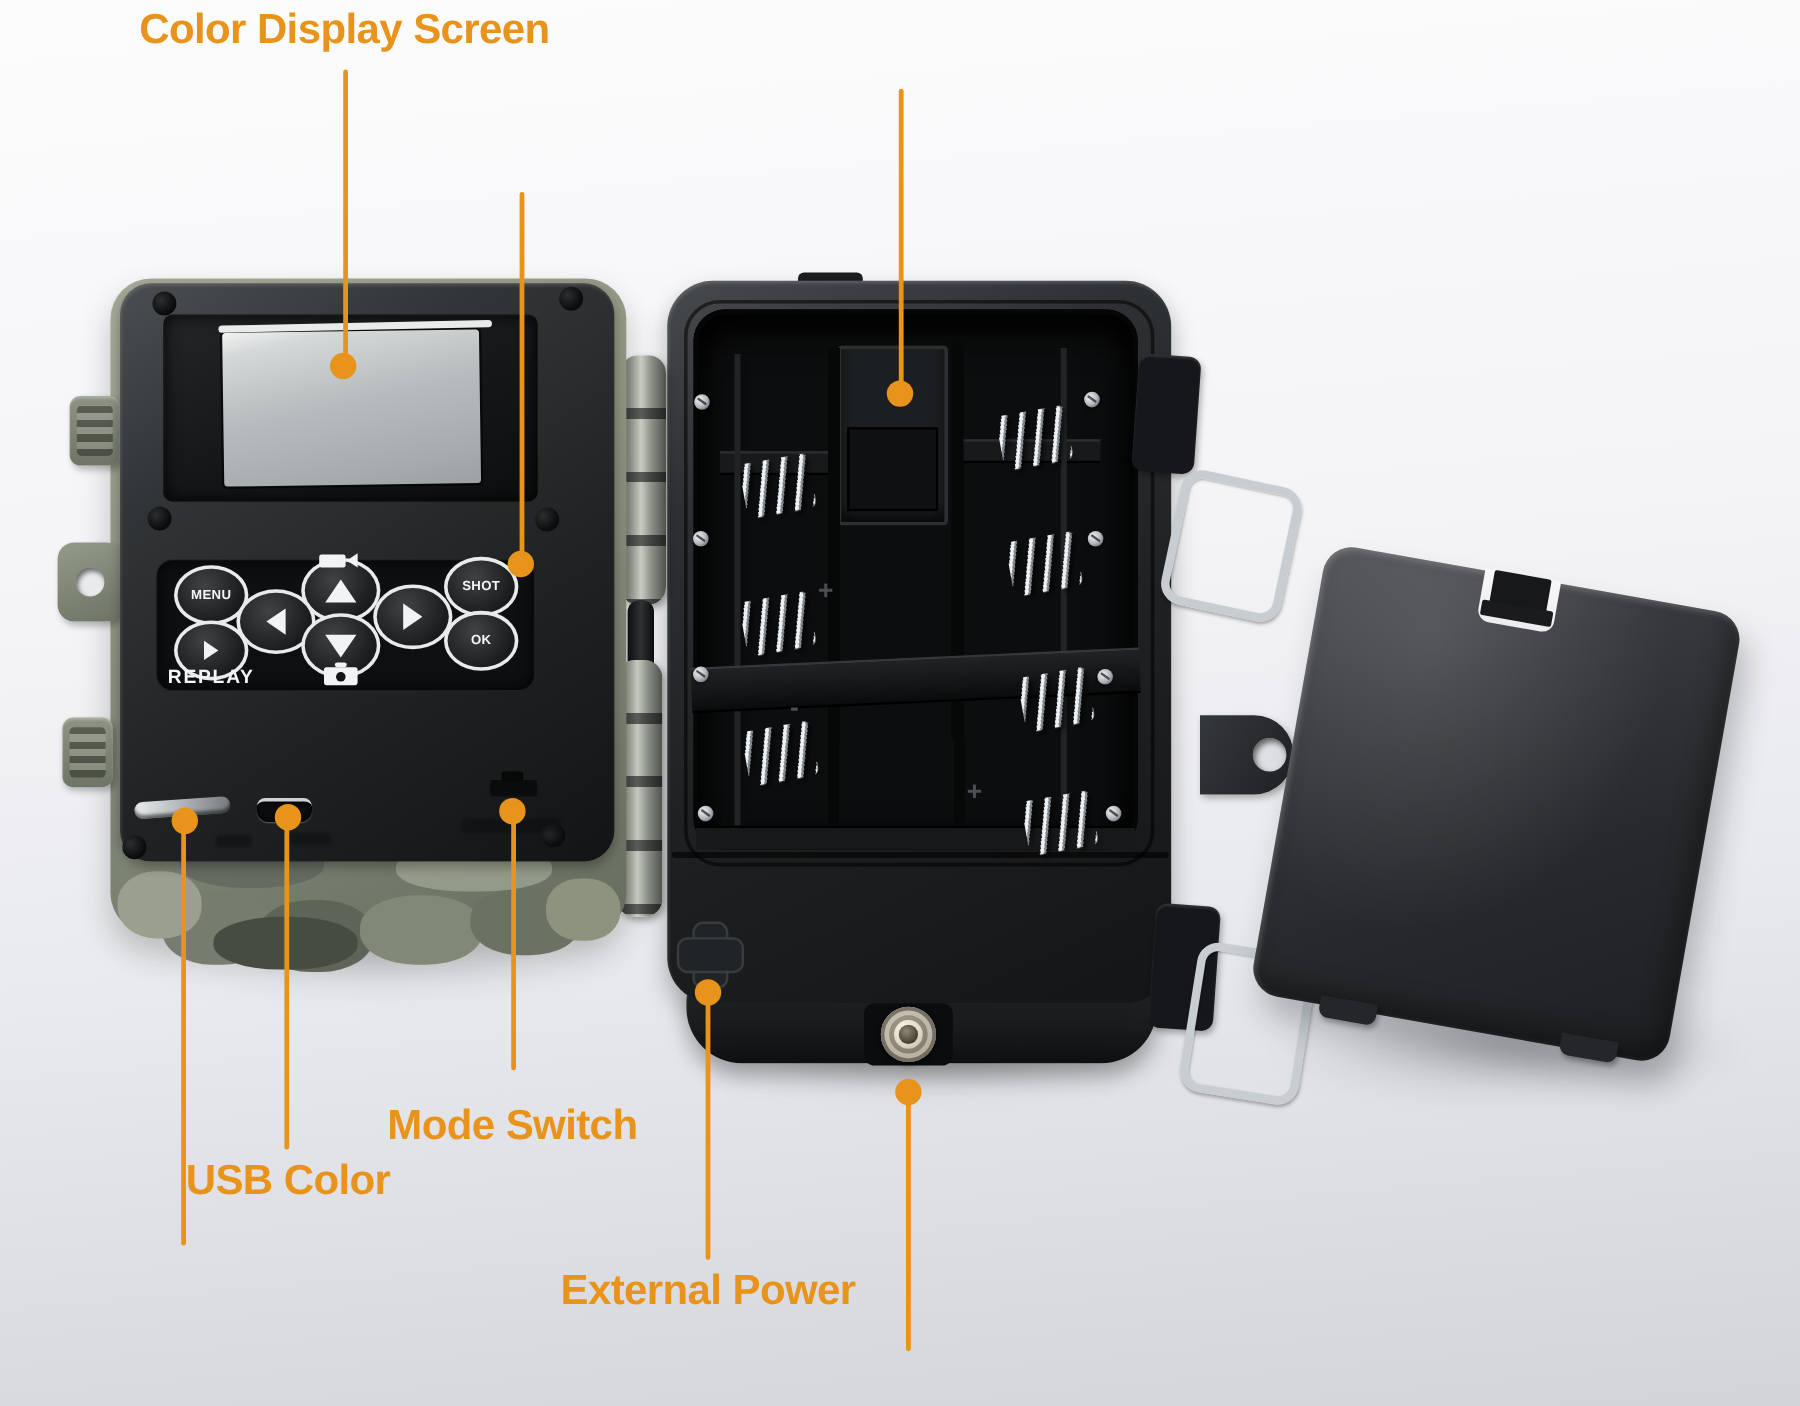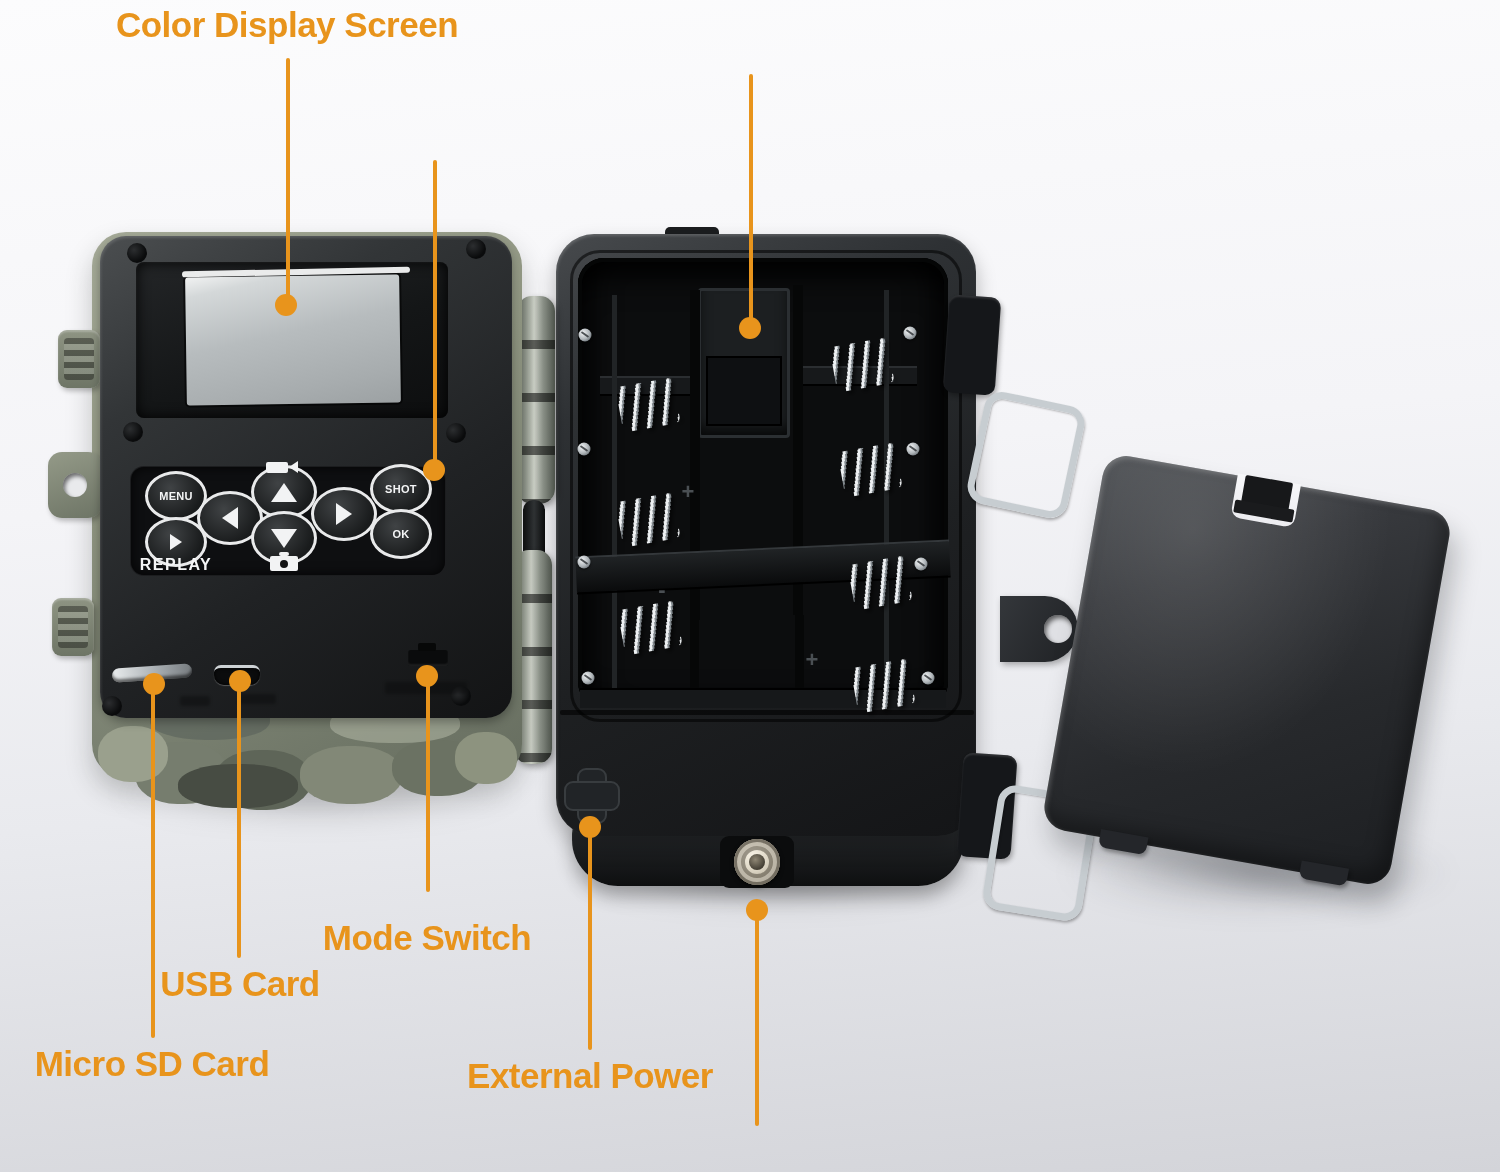--- a/index.html
+++ b/index.html
@@ -334,25 +334,24 @@
   <div class="ann-line" style="left:435px;top:160px;height:304px;"></div>
   <div class="ann-dot" style="left:434px;top:470px;"></div>
 
   <div class="ann-line" style="left:751px;top:74px;height:246px;"></div>
   <div class="ann-dot" style="left:750px;top:328px;"></div>
 
   <div class="ann-label" style="left:427px;top:898px;margin-top:20px;">Mode Switch</div>
   <div class="ann-line" style="left:428px;top:682px;height:210px;"></div>
   <div class="ann-dot" style="left:427px;top:676px;"></div>
 
-  <div class="ann-label" style="left:240px;top:964px;">USB Card</div>
+  <div class="ann-label" style="left:240px;top:964px;">USB Color</div>
   <div class="ann-line" style="left:239px;top:688px;height:270px;"></div>
   <div class="ann-dot" style="left:240px;top:681px;"></div>
 
-  <div class="ann-label" style="left:152px;top:1044px;">Micro SD Card</div>
   <div class="ann-line" style="left:153px;top:690px;height:348px;"></div>
   <div class="ann-dot" style="left:154px;top:684px;"></div>
 
   <div class="ann-label" style="left:590px;top:1056px;">External Power</div>
   <div class="ann-line" style="left:590px;top:834px;height:216px;"></div>
   <div class="ann-dot" style="left:590px;top:827px;"></div>
 
   <div class="ann-line" style="left:757px;top:916px;height:210px;"></div>
   <div class="ann-dot" style="left:757px;top:910px;"></div>
 

